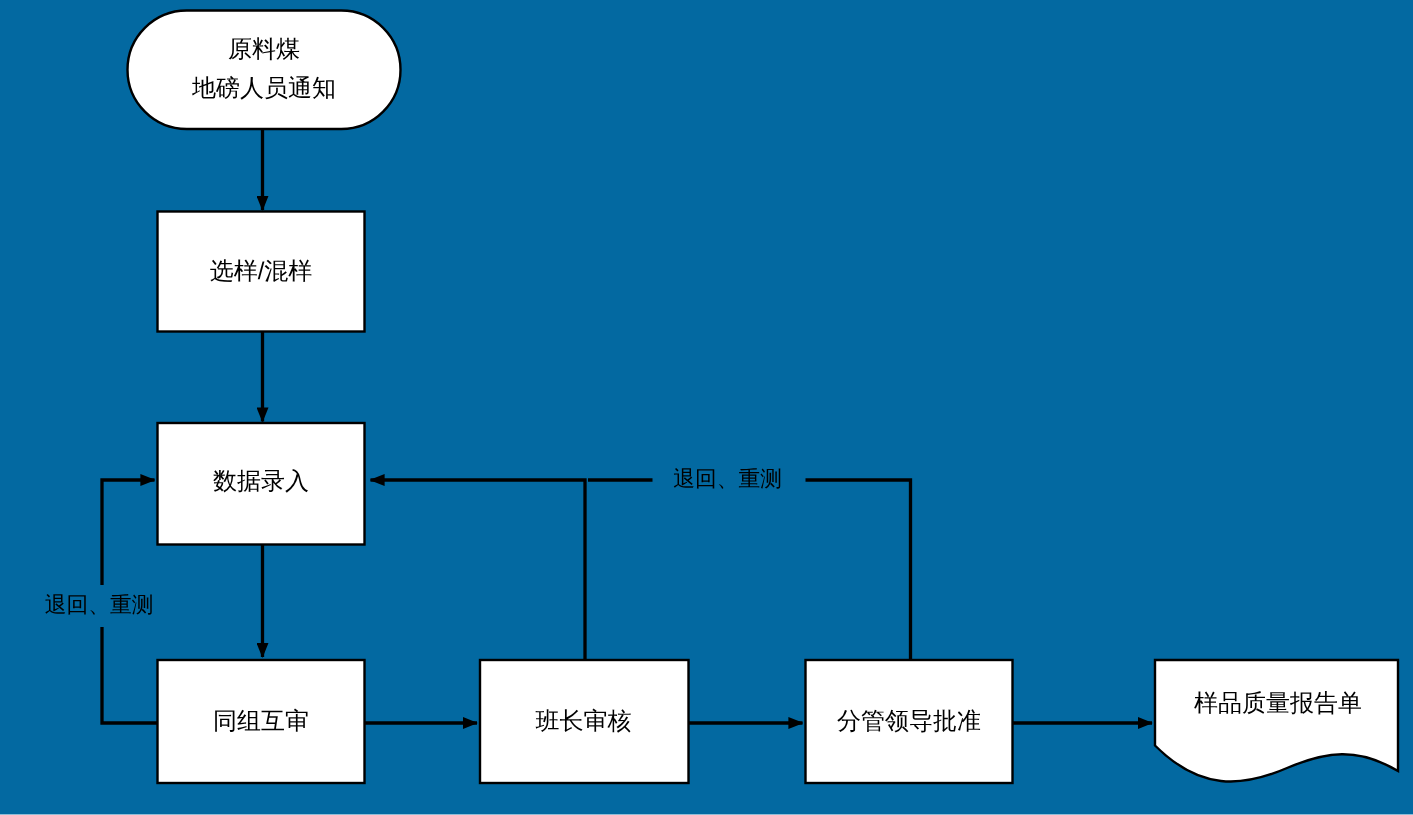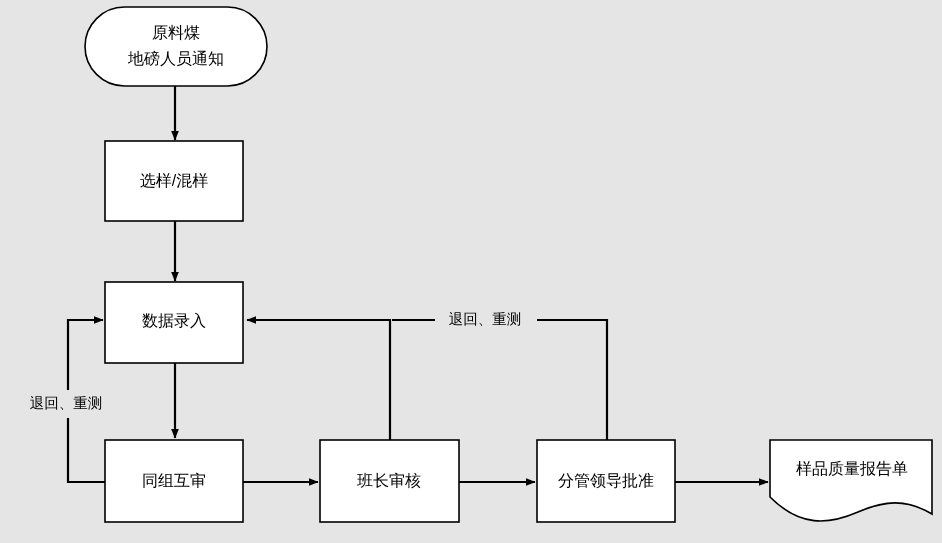--- a/index.html
+++ b/index.html
@@ -7,21 +7,21 @@
     padding: 0;
     background: #ffffff;
   }
   body {
     font-family: "Liberation Sans", "DejaVu Sans", sans-serif;
   }
   #flowchart-canvas {
     position: relative;
     width: 942px;
     height: 543px;
-    background: #e5e5e5;
+    background: #0369a1;
     overflow: hidden;
     text-align: right;
   }
   svg.diagram {
     position: absolute;
     top: 0;
     left: 0;
     width: 942px;
     height: 543px;
   }

